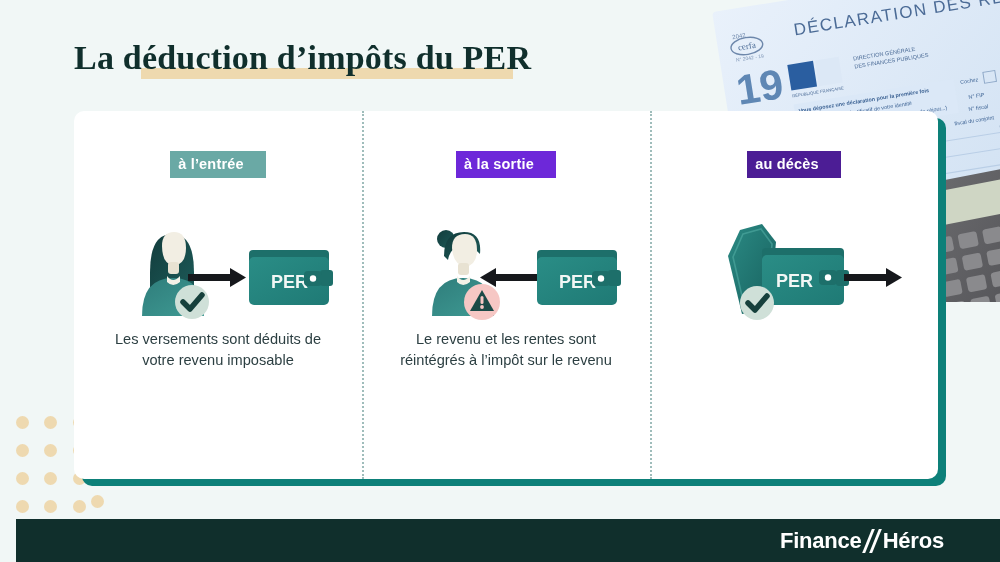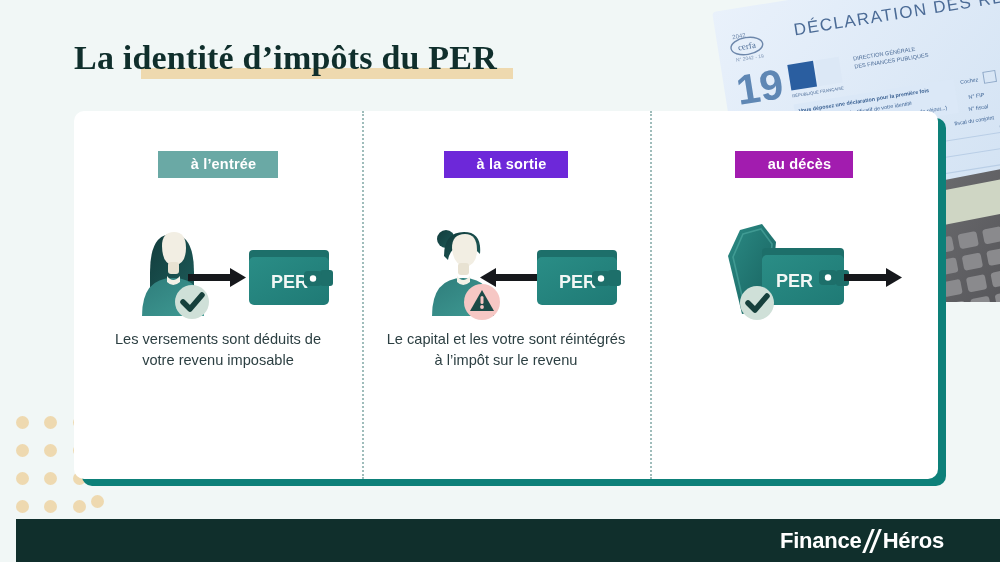--- a/index.html
+++ b/index.html
@@ -127,30 +127,30 @@
     position: absolute;
     left: 0;
     top: 0;
     bottom: 0;
     width: 0;
     border-left: 2px dotted #9fbdbb;
   }
 
   .badge {
     display: inline-block;
-    padding: 5px 22px 6px 33px;
+    padding: 5px 22px 6px 8px;
     color: #ffffff;
     font-size: 14.5px;
     font-weight: bold;
     letter-spacing: 0.2px;
     white-space: nowrap;
   }
   .badge.b-teal  { background: #6aa9a5; }
   .badge.b-red   { background: #6d28d9; }
-  .badge.b-amber { background: #a21caf; }
+  .badge.b-amber { background: #4c1d95; }
 
   .art {
     height: 118px;
     width: 100%;
     margin-top: 30px;
     display: flex;
     align-items: center;
     justify-content: flex-end;
   }
   .art svg { display: block; }
@@ -306,21 +306,21 @@
       </g>
       <g fill="#8a8a8d">
         <rect x="200" y="252" width="18" height="15" rx="3"></rect>
         <rect x="200" y="274" width="18" height="15" rx="3"></rect>
       </g>
     </g>
   </svg>
 
   <div class="title-wrap">
     <div class="title-hl"></div>
-    <h1 class="title">La identité d’impôts du PER</h1>
+    <h1 class="title">La déduction d’impôts du PER</h1>
   </div>
 
   <div class="card-shadow"></div>
   <div class="card">
 
     <div class="col">
       <span class="badge b-teal">à l’entrée</span>
 
       <div class="art">
         <svg width="210" height="110" viewBox="0 0 210 110">
@@ -416,21 +416,21 @@
             <rect x="115" y="38" width="80" height="14" rx="4" fill="#1d6f6a"></rect>
             <rect x="115" y="45" width="80" height="48" rx="5" fill="url(#walletB)"></rect>
             <rect x="186" y="58" width="13" height="16" rx="3" fill="#1d6f6a"></rect>
             <text x="137" y="76" font-family="Liberation Sans, sans-serif" font-size="18" font-weight="bold" fill="#f2f7f5">PER</text>
             <rect x="170" y="59" width="18" height="15" rx="4" fill="#1d6f6a"></rect>
             <circle cx="179" cy="66.5" r="3.2" fill="#ffffff"></circle>
           </g>
         </svg>
       </div>
 
-      <p class="caption">Le capital et les votre sont réintégrés à l’impôt sur le revenu</p>
+      <p class="caption">Le revenu et les rentes sont réintégrés à l’impôt sur le revenu</p>
     </div>
 
     <div class="col">
       <span class="badge b-amber">au décès</span>
 
       <div class="art">
         <svg width="210" height="110" viewBox="0 0 210 110">
           <defs>
             <linearGradient id="coffinG" x1="0" y1="0" x2="1" y2="1">
               <stop offset="0%" stop-color="#2b8a84"></stop>

